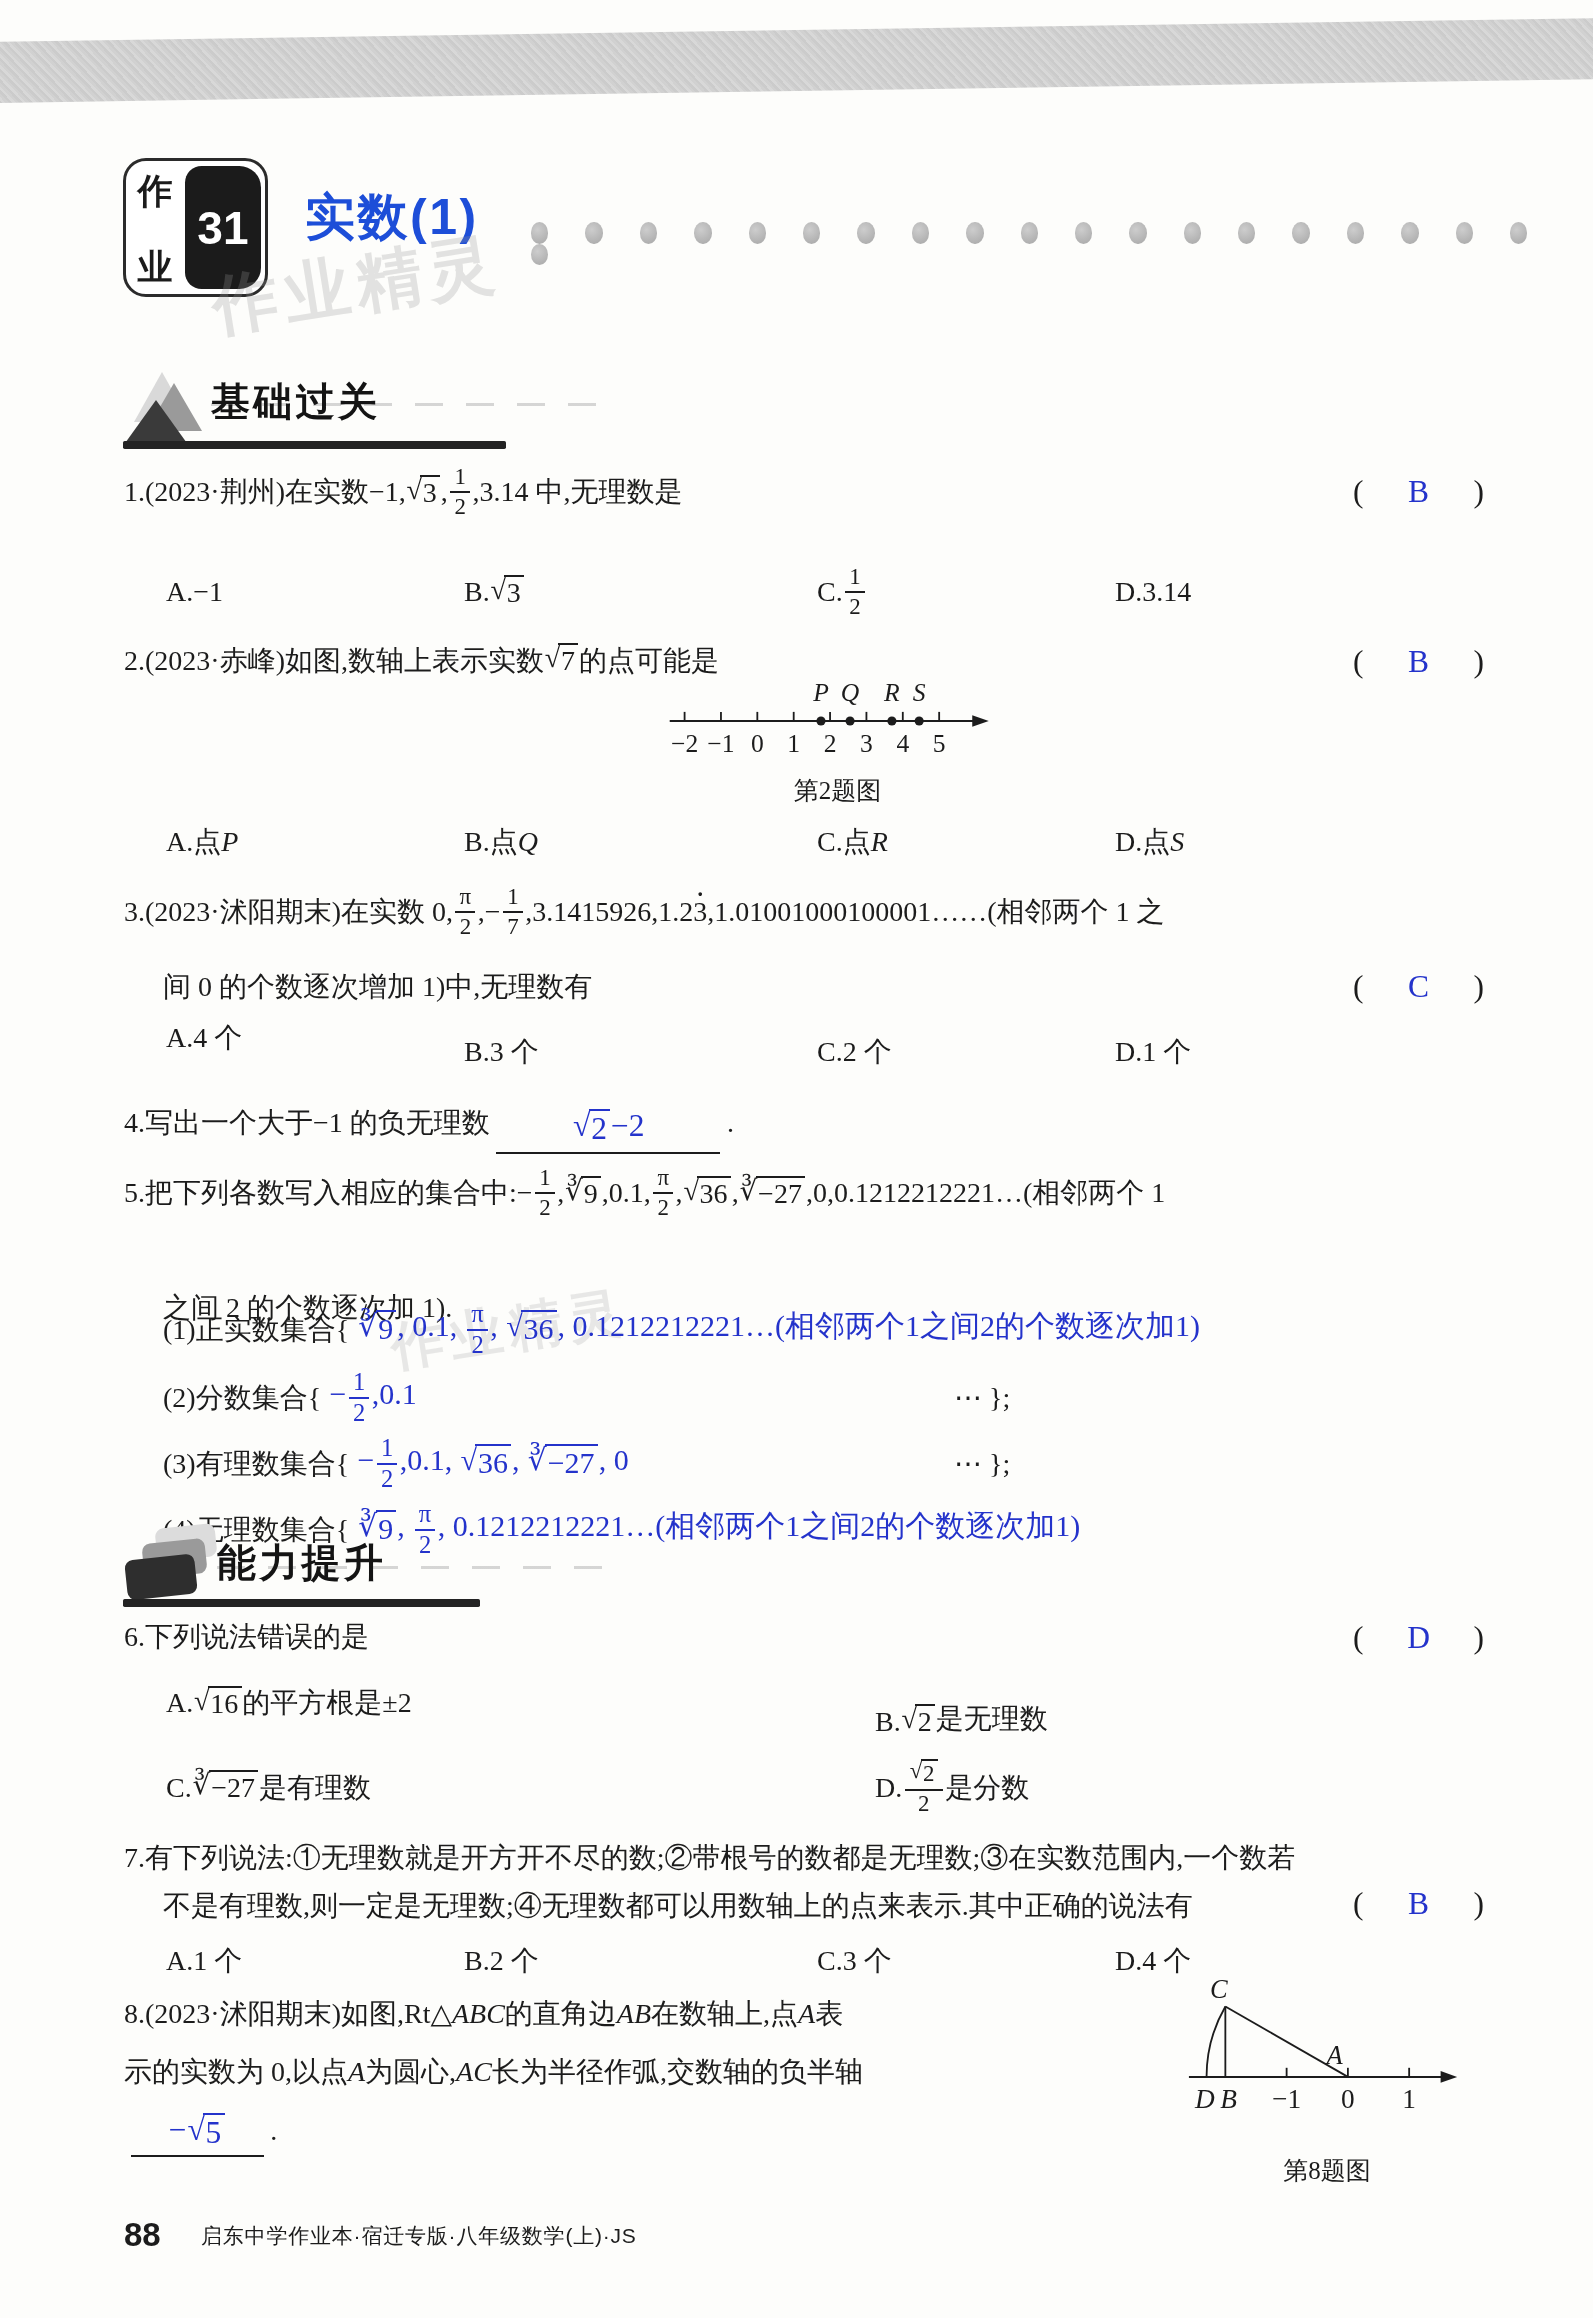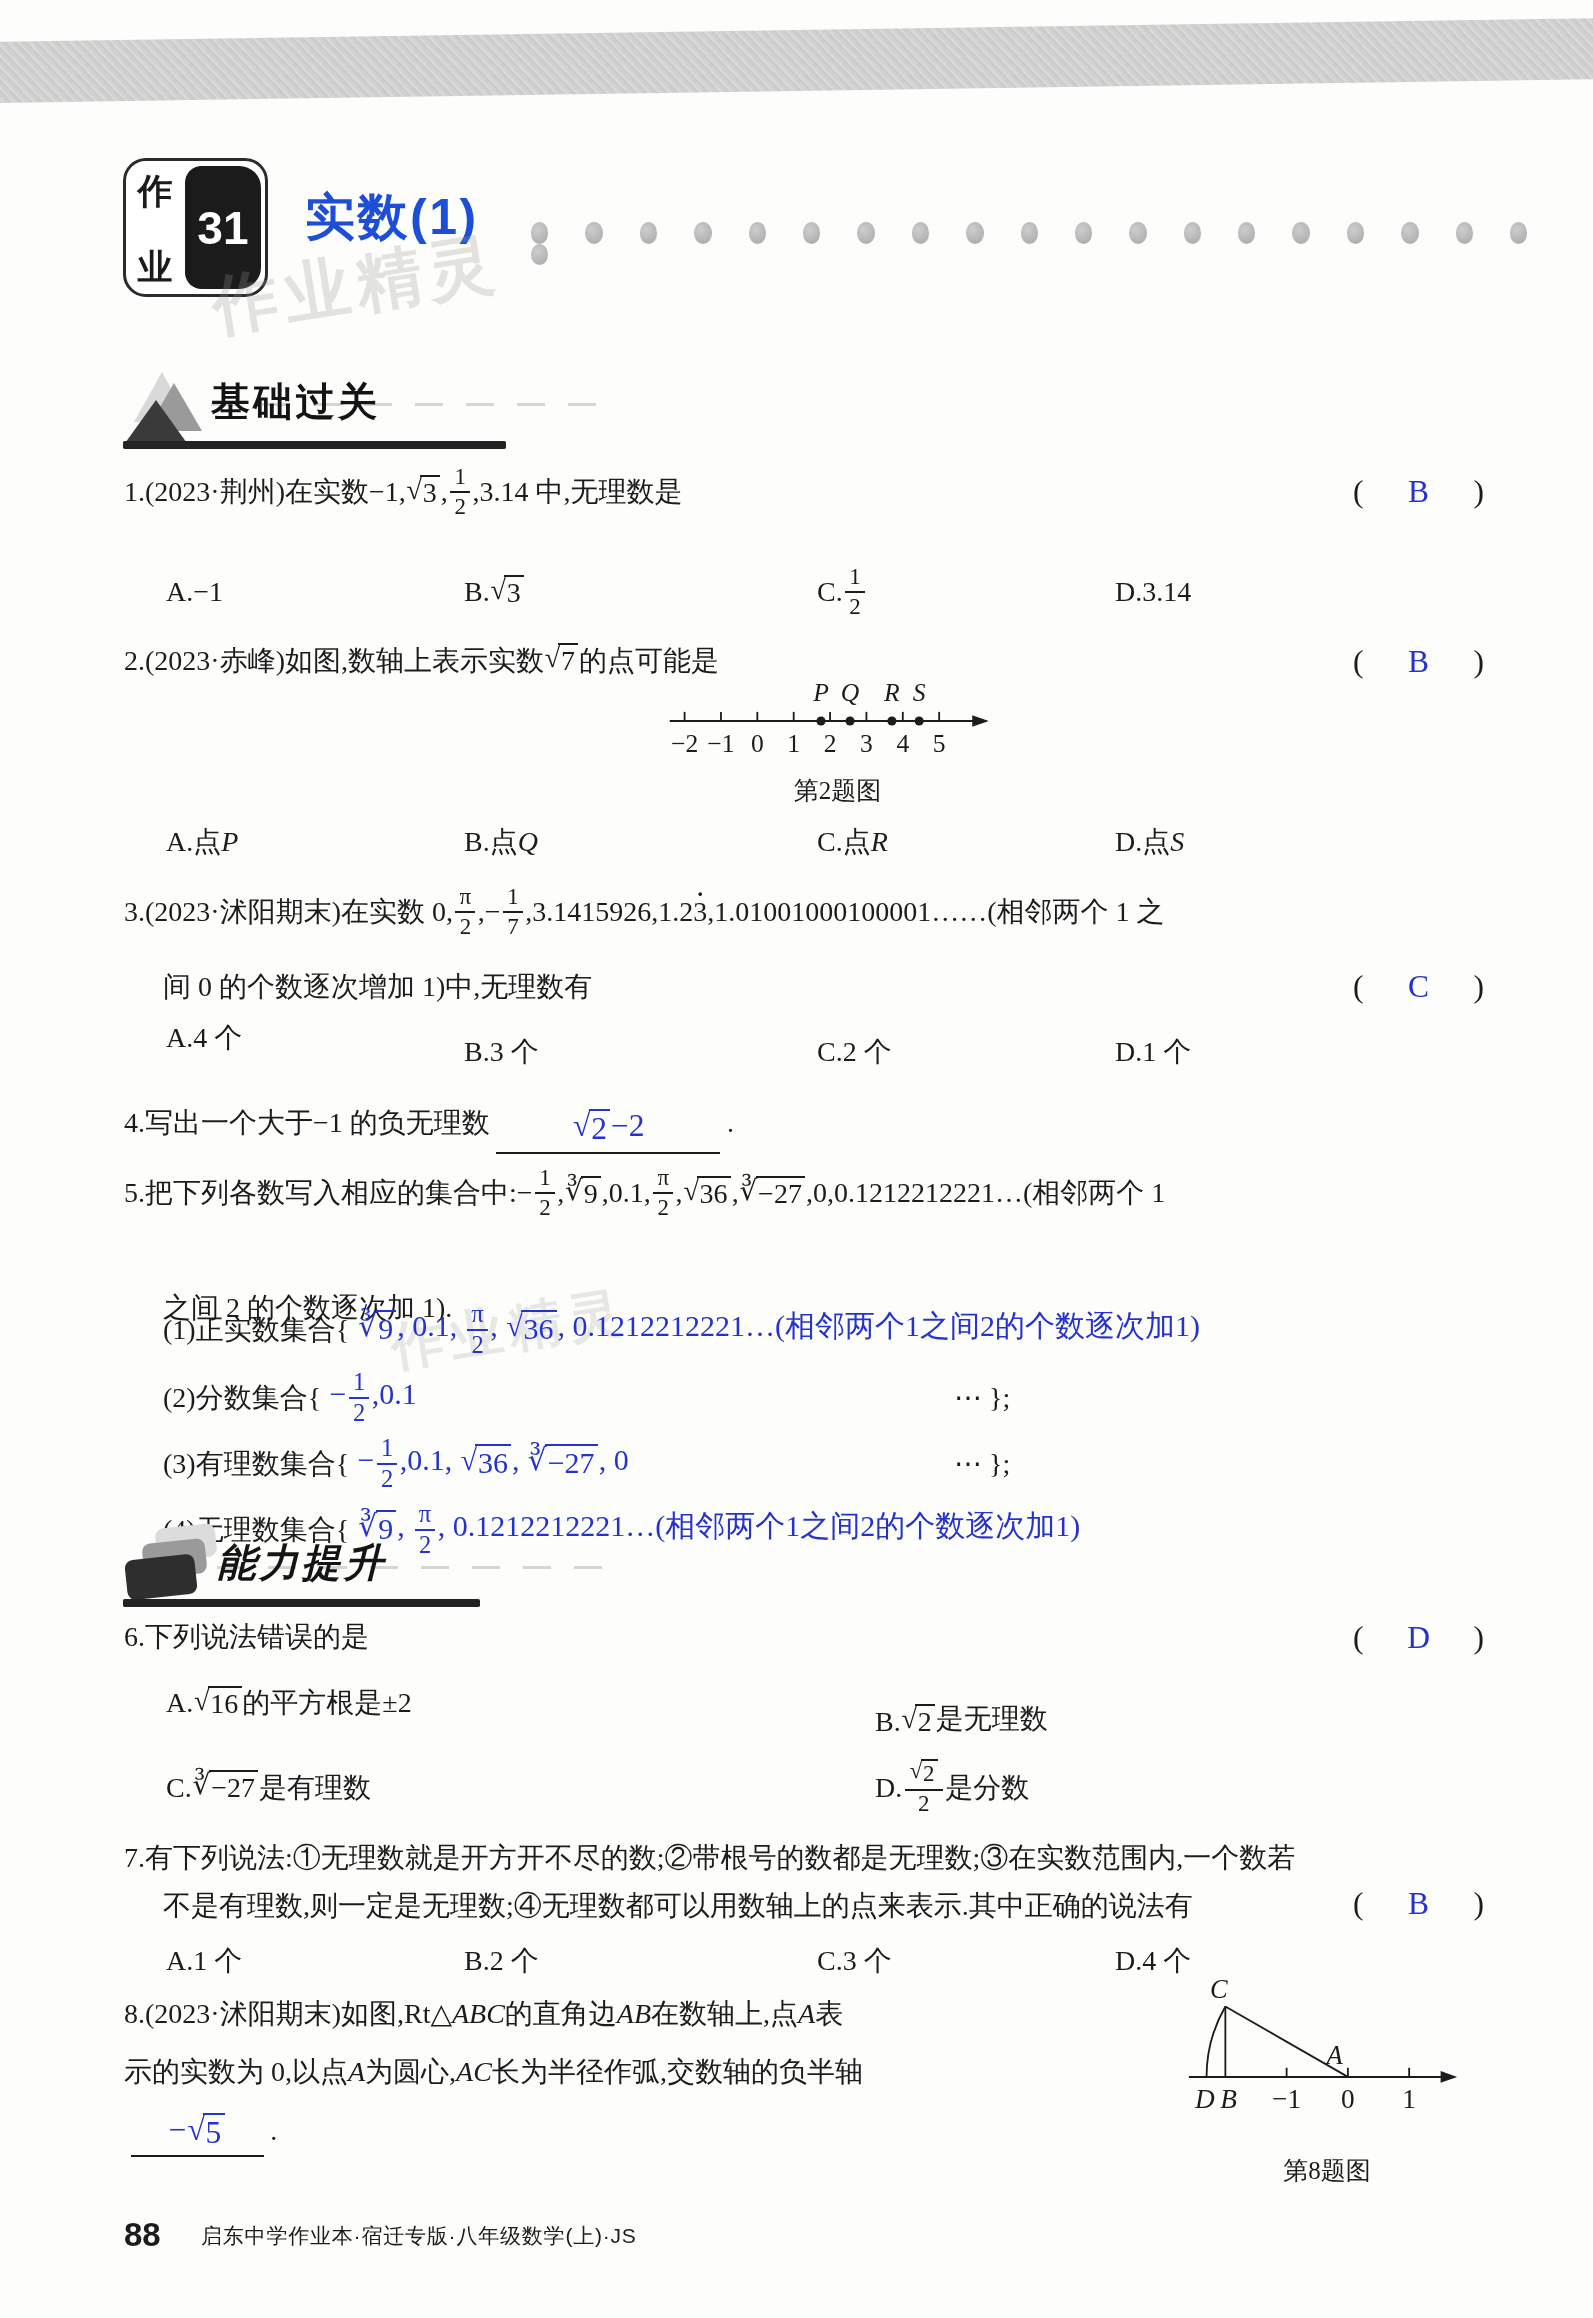--- a/index.html
+++ b/index.html
@@ -246,21 +246,21 @@
           <span class="fnum">π</span>
           <span class="fden">2</span>
         </span>, 0.1212212221…(相邻两个1之间2的个数逐次加1)</span>
   </div>
 
   <div>
     <span class="slab" style="left:156px;top:1526px;width:60px;height:33px;background:#dcdcdc;transform:rotate(-6deg);"></span>
     <span class="slab" style="left:143px;top:1541px;width:63px;height:35px;background:#9a9a9a;transform:rotate(-6deg);"></span>
     <span class="slab" style="left:126px;top:1557px;width:70px;height:40px;background:#2e2e2e;transform:rotate(-6deg);"></span>
     <span class="sec-dash" style="left:217px;top:1566px;width:390px;"></span>
-    <span class="sec-title" style="left:217px;top:1536px;font-style:italic;">能力提升</span>
+    <span class="sec-title" style="left:217px;top:1536px;">能力提升</span>
     <span class="sec-bar" style="left:123px;top:1599px;width:357px;"></span>
   </div>
 
   <div class="stem" style="left:124px;top:1614px;height:46px;">6.下列说法错误的是</div>
   <div class="ansbox" style="left:1353px;top:1615px;height:46px;">
     <span>(</span>
     <span class="ltr blue">D</span>
     <span>)</span>
   </div>
   <div class="opt" style="left:166px;top:1668px;height:70px;">A.<span class="sqrt">

